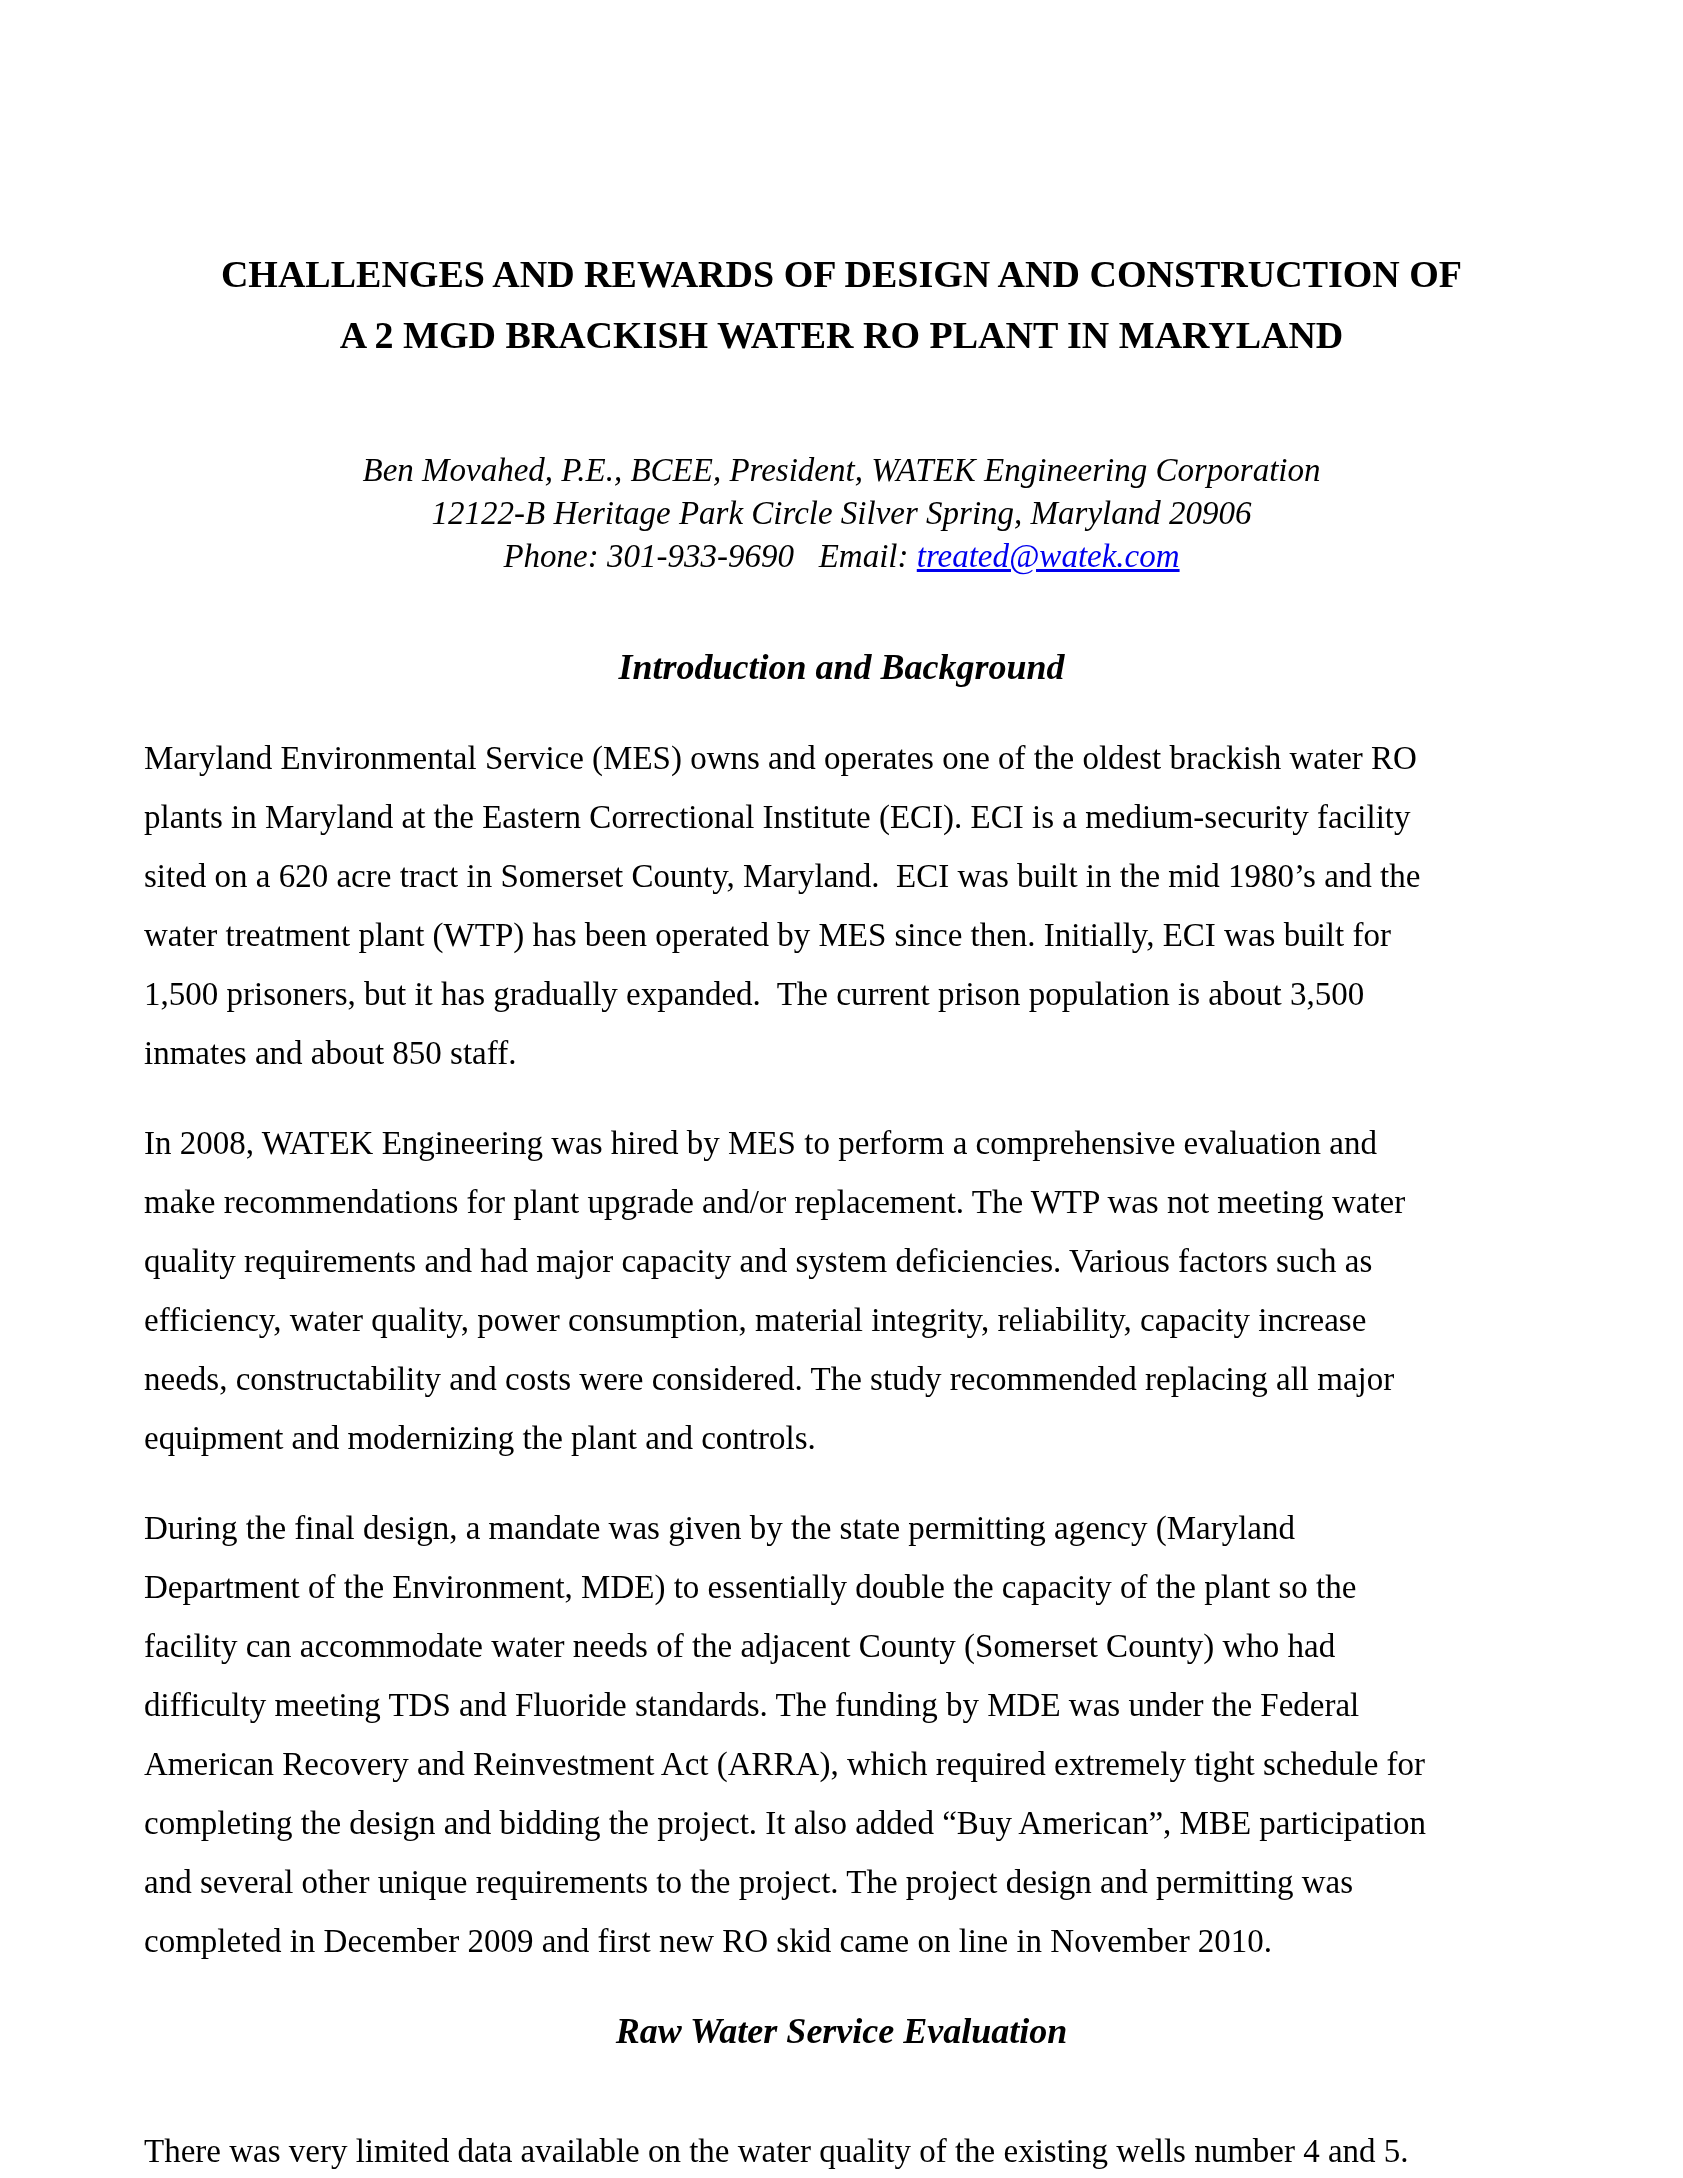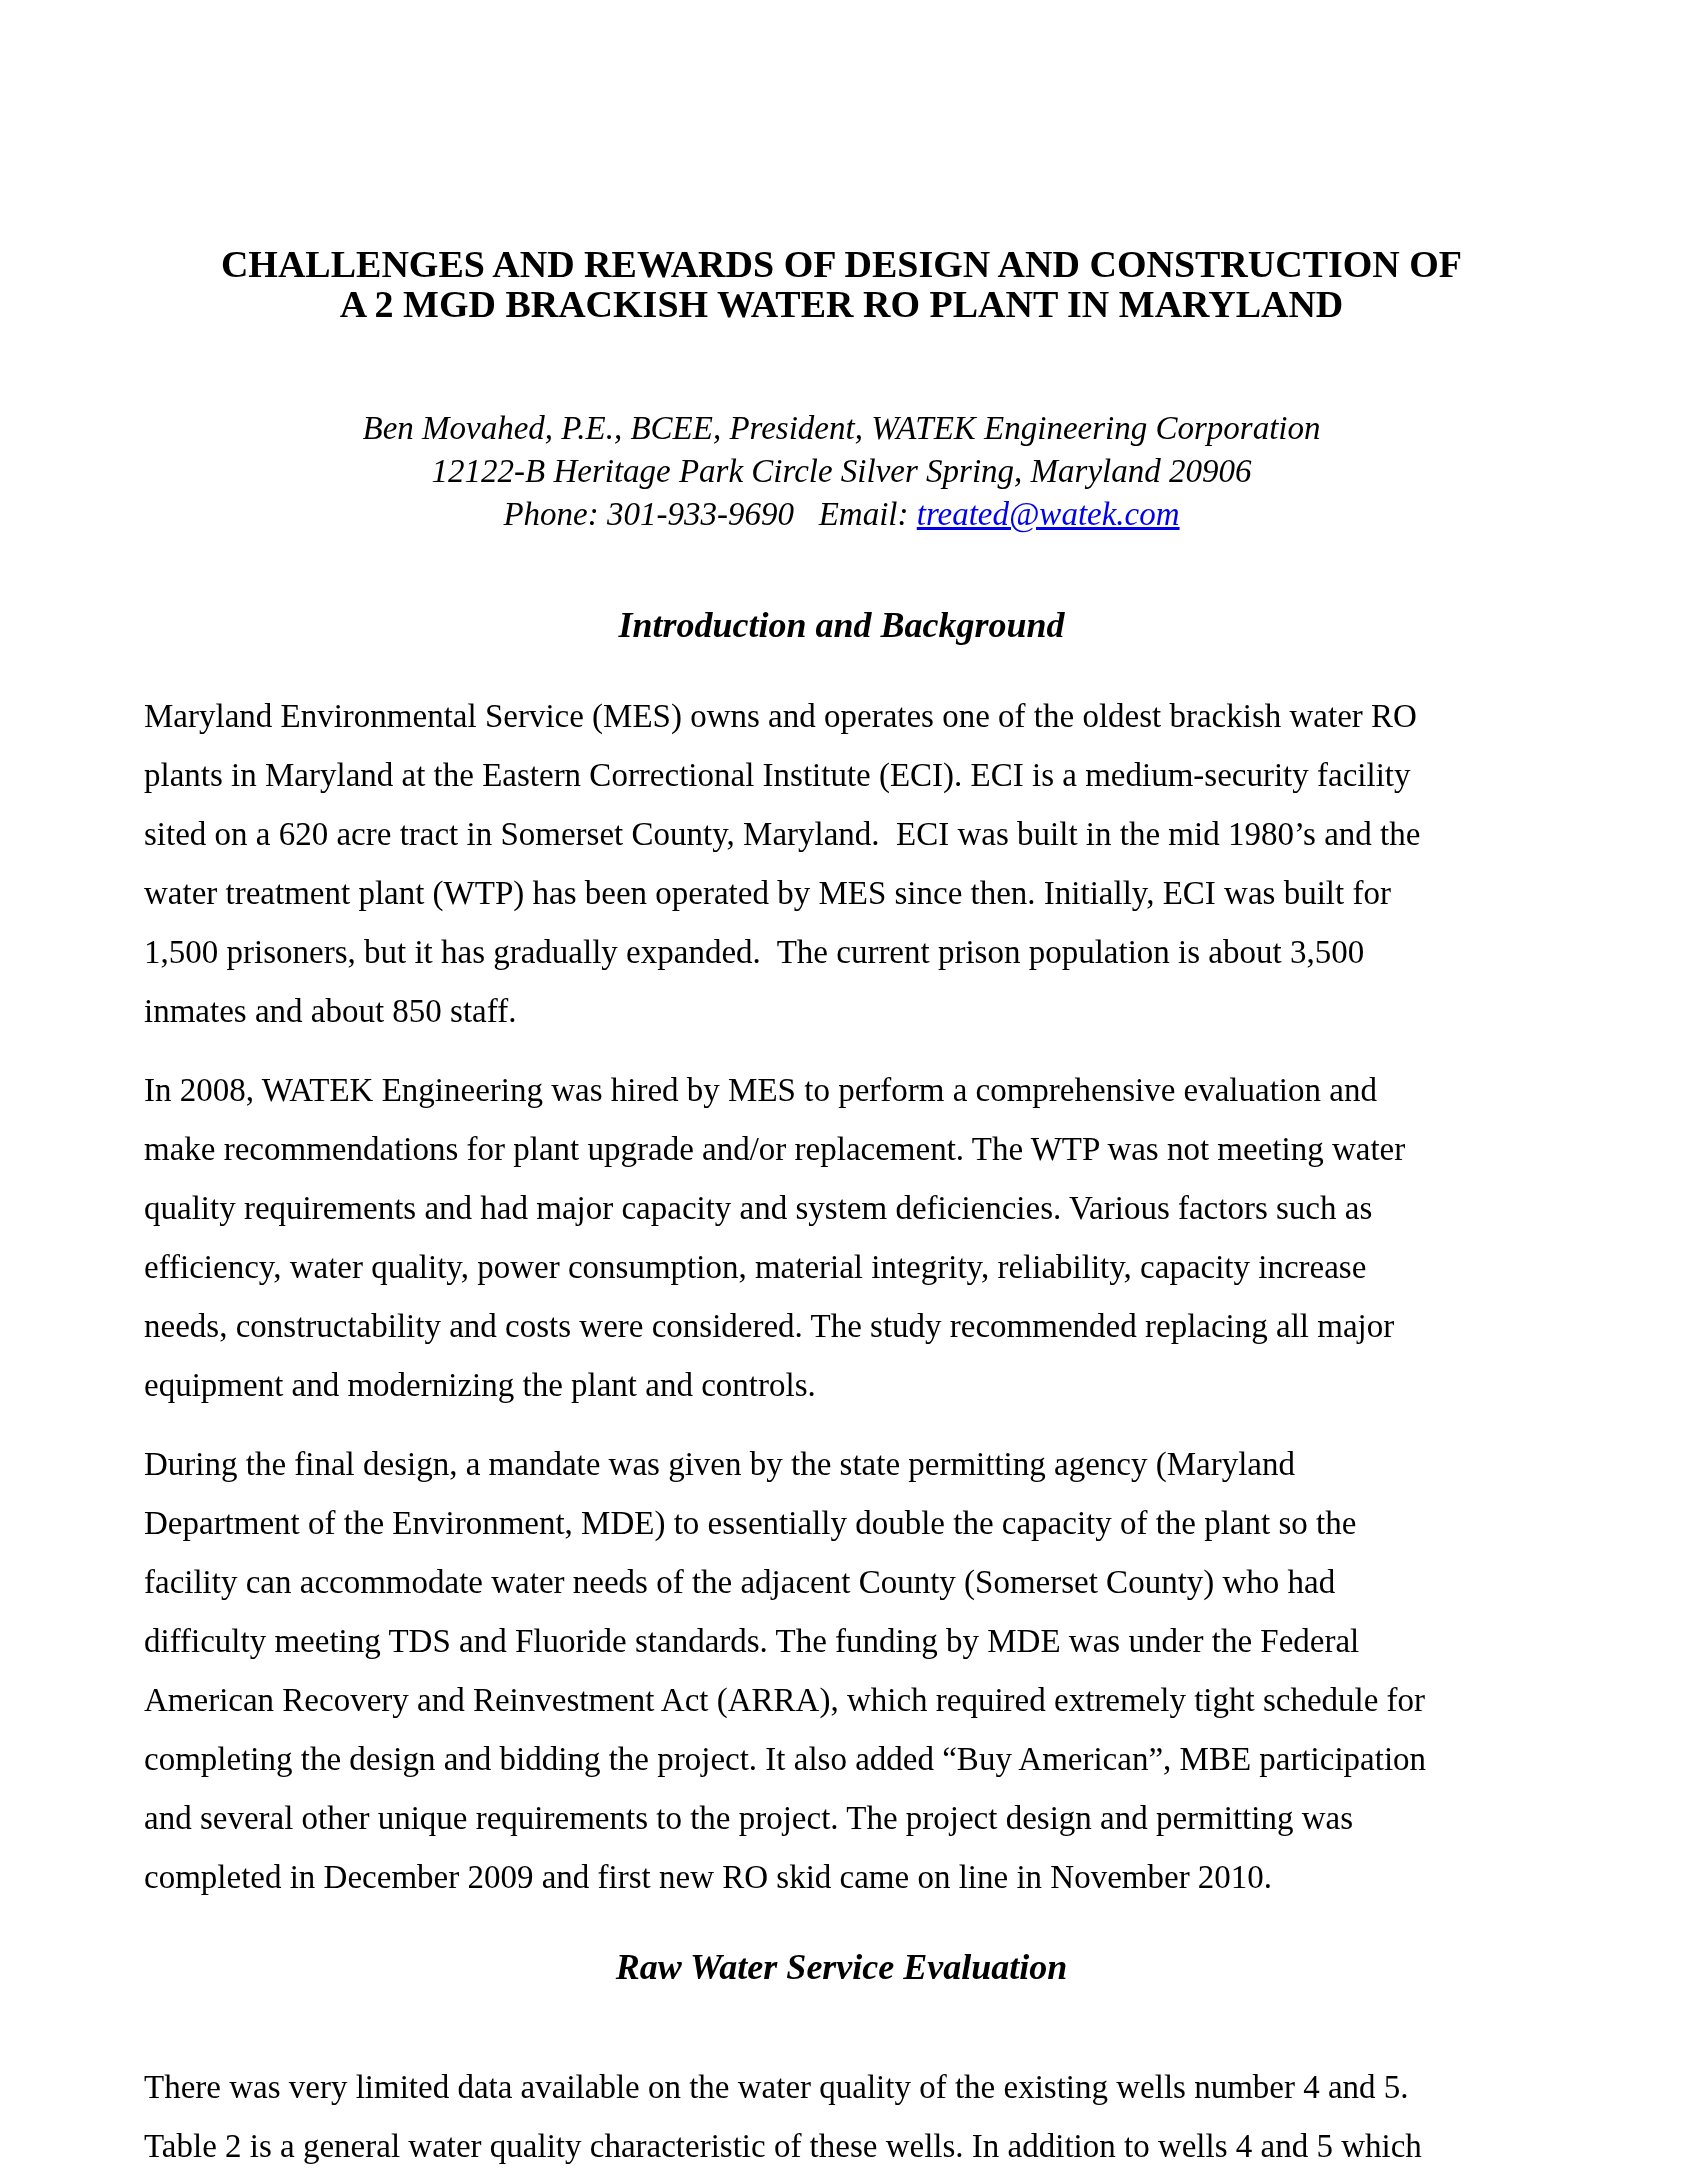--- a/index.html
+++ b/index.html
@@ -18,21 +18,21 @@
     width: 1683px;
     height: 2178px;
     padding: 244px 144px 0 144px;
     overflow: hidden;
     background: #ffffff;
   }
   .doc-title {
     margin: 0;
     text-align: center;
     font-size: 38px;
-    line-height: 40px;
+    line-height: 61px;
     font-weight: bold;
     white-space: pre-line;
   }
   .author-block {
     margin-top: 83px;
     text-align: center;
     font-style: italic;
     font-size: 33px;
     line-height: 43px;
   }
@@ -55,21 +55,21 @@
   .h-intro { margin-top: 65px; }
   .h-raw   { margin-top: 36px; }
   .body-para {
     margin: 0;
     font-size: 33px;
     line-height: 59px;
     white-space: pre-wrap;
     text-align: left;
   }
   .p-first  { margin-top: 38px; }
-  .p-follow { margin-top: 20px; }
+  .p-follow { margin-top: 31px; }
   .p-after-heading { margin-top: 67px; }
   .page-number {
     margin-top: 26px;
     text-align: center;
     font-size: 33px;
     line-height: 42px;
   }
 </style>
 </head>
 <body>

